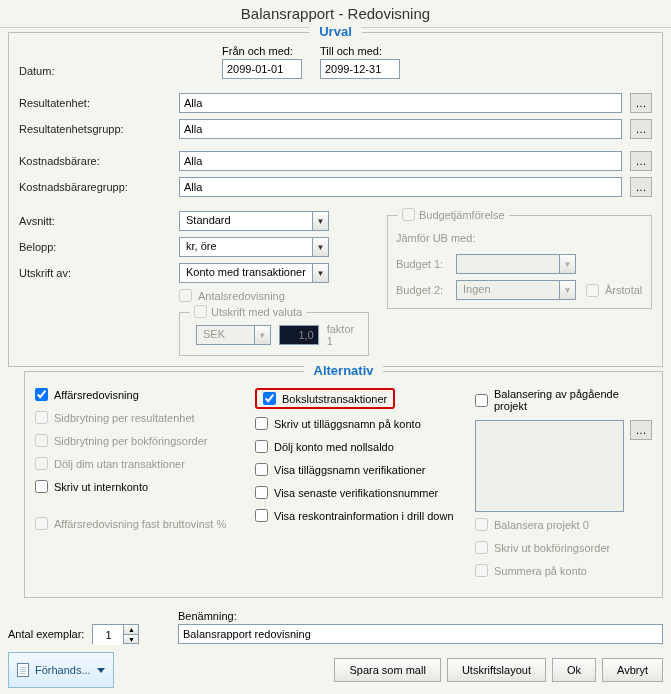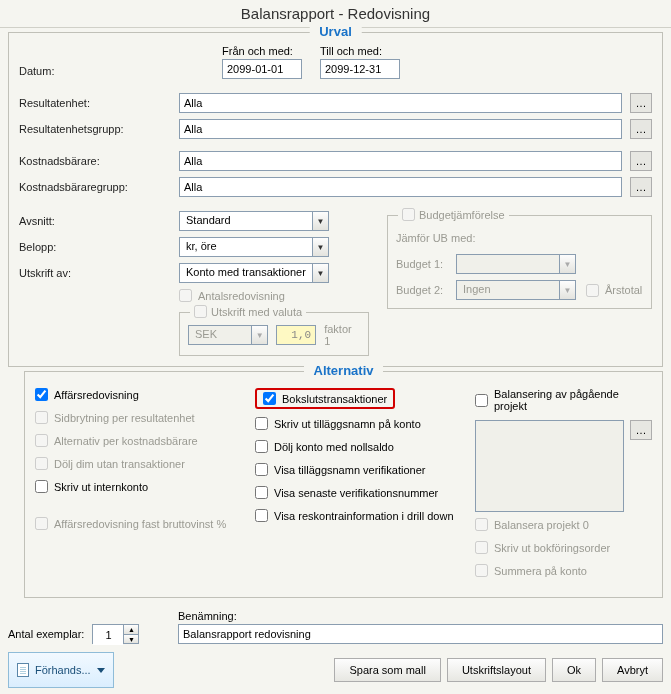--- a/index.html
+++ b/index.html
@@ -55,23 +55,22 @@
   .label-col { width: 160px; color: #222; }
   .disabled-text { color: #9a9a92; }
   input[type="text"], input.txt {
     height: 20px;
     border: 1px solid #8a9db0;
     background: #fff;
     padding: 0 4px;
     font: inherit;
   }
   input[type="text"]:disabled {
-    background: #fef9c3;
+    background: #0f172a;
     color: #888;
-    font-family: Liberation Mono, monospace;
   }
   .dots-btn {
     width: 22px; height: 20px;
     border: 1px solid #adadad;
     background: #e7e7e2;
     text-align: center;
     line-height: 16px;
     cursor: pointer;
     font-size: 11px;
   }
@@ -282,21 +281,21 @@
           </div>
 
           <div style="display:flex;">
             <div class="label-col"></div>
             <div class="inner-group" style="width:190px;">
               <div class="inner-legend">
                 <input type="checkbox" disabled="" style="">
                 <span class="disabled-text">Utskrift med valuta</span>
               </div>
               <div style="display:flex; align-items:center; gap:8px;">
-                <div class="select-wrap disabled" style="width:82px;">
+                <div class="select-wrap disabled" style="width:82px;margin-left:8px;">
                   <div class="select-text disabled-text">SEK</div>
                   <div class="select-arrow disabled">▼</div>
                 </div>
                 <input type="text" disabled="" style="width: 40px; text-align: right;" value="1,0">
                 <span class="disabled-text">faktor 1</span>
               </div>
             </div>
           </div>
         </div>
 
@@ -339,21 +338,21 @@
           <div class="alt-row"><label class="chk">
                 <input type="checkbox" checked="" style="">
                 <span>Affärsredovisning</span>
               </label></div>
           <div class="alt-row"><label class="chk disabled">
                 <input type="checkbox" disabled="" style="">
                 <span>Sidbrytning per resultatenhet</span>
               </label></div>
           <div class="alt-row"><label class="chk disabled">
                 <input type="checkbox" disabled="" style="">
-                <span>Alternativ per kostnadsbärare</span>
+                <span>Sidbrytning per bokföringsorder</span>
               </label></div>
           <div class="alt-row"><label class="chk disabled">
                 <input type="checkbox" disabled="" style="">
                 <span>Dölj dim utan transaktioner</span>
               </label></div>
           <div class="alt-row"><label class="chk">
                 <input type="checkbox" style="">
                 <span>Skriv ut internkonto</span>
               </label></div>
           <div style="height:14px;"></div>

